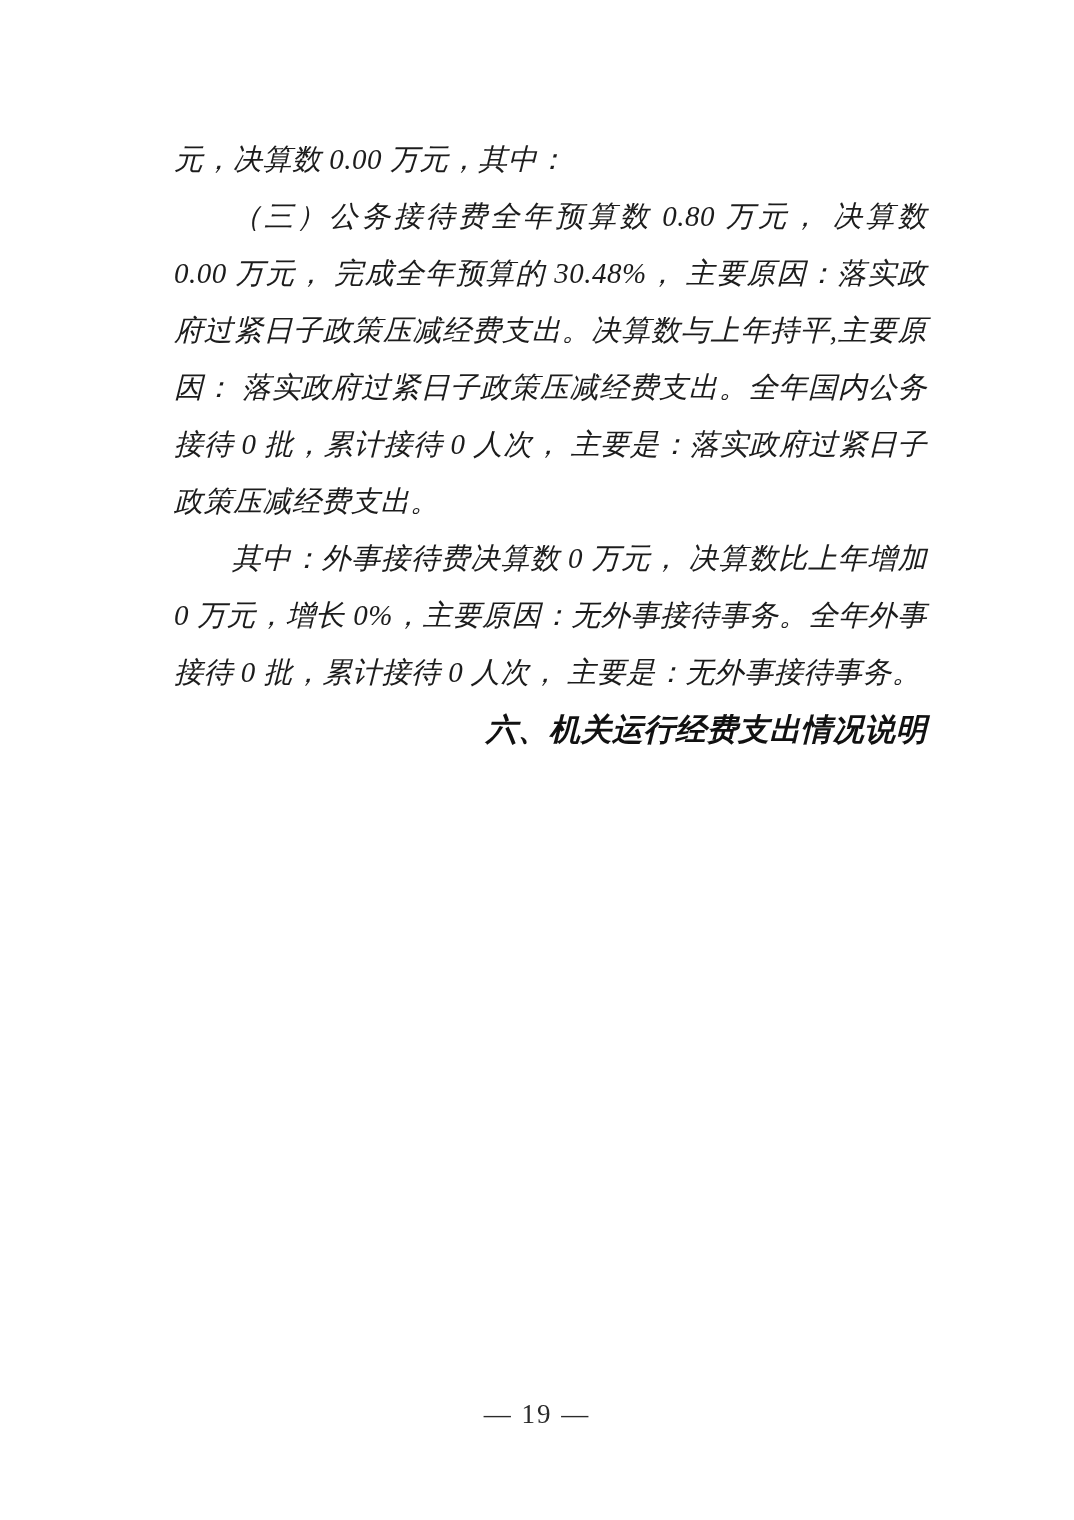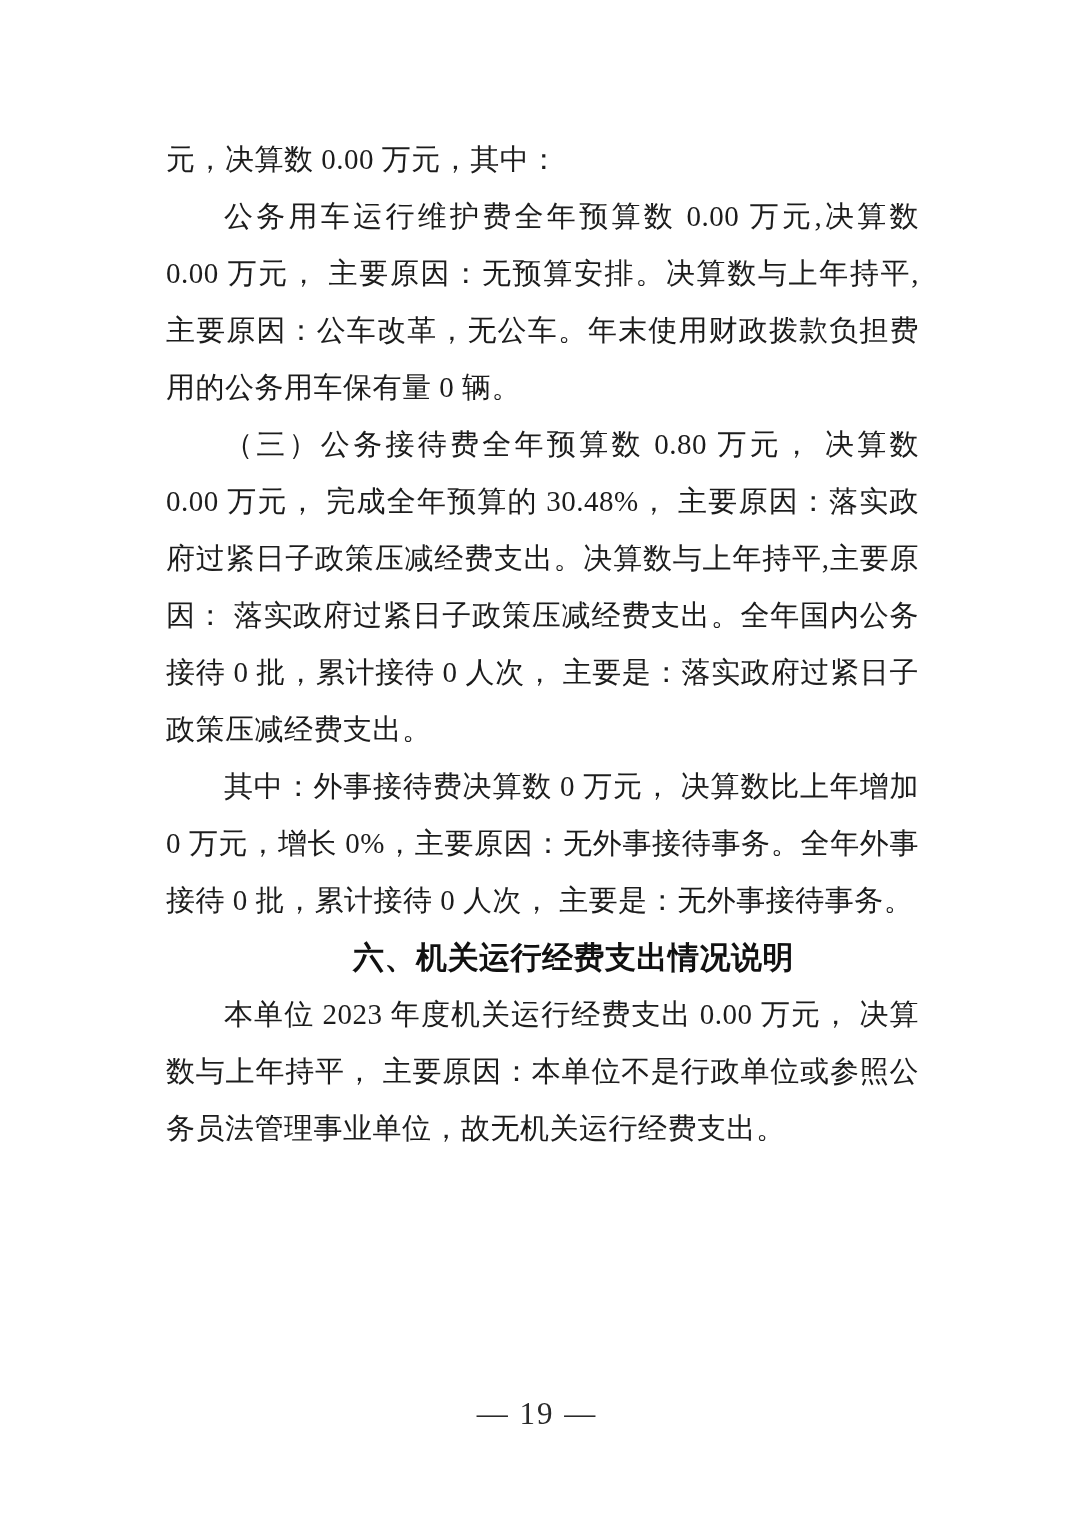--- a/index.html
+++ b/index.html
@@ -10,22 +10,23 @@
     width: 1074px;
     height: 1520px;
     background: #ffffff;
     position: relative;
     overflow: hidden;
     font-family: "Liberation Serif", "DejaVu Serif", serif;
   }
   .page {
     position: absolute;
     top: 131px;
-    left: 166px;
+    left: 174px;
     width: 753px;
+    font-style: italic;
   }
   .para {
     margin: 0;
     font-size: 29px;
     line-height: 57px;
     color: #1c1c1c;
     text-align: justify;
     text-justify: inter-ideograph;
     letter-spacing: 0.5px;
     font-family: "Liberation Serif", "DejaVu Serif", serif;
@@ -33,42 +34,40 @@
   .para.indent {
     text-indent: 2em;
   }
   .heading {
     margin: 0;
     font-size: 31px;
     line-height: 57px;
     color: #111111;
     font-weight: bold;
     text-indent: 2em;
-    text-align: center;
+    text-align: right;
     letter-spacing: 0.5px;
     font-family: "Liberation Sans", "DejaVu Sans", sans-serif;
   }
   .footer {
     position: absolute;
     top: 1398px;
     left: 0;
     width: 100%;
     text-align: center;
-    font-size: 31px;
+    font-size: 27px;
     line-height: 32px;
     color: #2a2a2a;
     letter-spacing: 2px;
     font-family: "Liberation Serif", "DejaVu Serif", serif;
   }
 </style>
 </head>
 <body>
 
 <div class="page">
   <p class="para">元，决算数 0.00 万元，其中：</p>
-  <p class="para indent">公务用车运行维护费全年预算数 0.00 万元,决算数 0.00 万元， 主要原因：无预算安排。决算数与上年持平,主要原因：公车改革，无公车。年末使用财政拨款负担费用的公务用车保有量 0 辆。</p>
   <p class="para indent">（三）公务接待费全年预算数 0.80 万元， 决算数 0.00 万元， 完成全年预算的 30.48%， 主要原因：落实政府过紧日子政策压减经费支出。决算数与上年持平,主要原因： 落实政府过紧日子政策压减经费支出。全年国内公务接待 0 批，累计接待 0 人次， 主要是：落实政府过紧日子政策压减经费支出。</p>
   <p class="para indent">其中：外事接待费决算数 0 万元， 决算数比上年增加 0 万元，增长 0%，主要原因：无外事接待事务。全年外事接待 0 批，累计接待 0 人次， 主要是：无外事接待事务。</p>
   <h2 class="heading">六、机关运行经费支出情况说明</h2>
-  <p class="para indent">本单位 2023 年度机关运行经费支出 0.00 万元， 决算数与上年持平， 主要原因：本单位不是行政单位或参照公务员法管理事业单位，故无机关运行经费支出。</p>
 </div>
 
 <div class="footer">— 19 —</div>
 
 </body></html>

